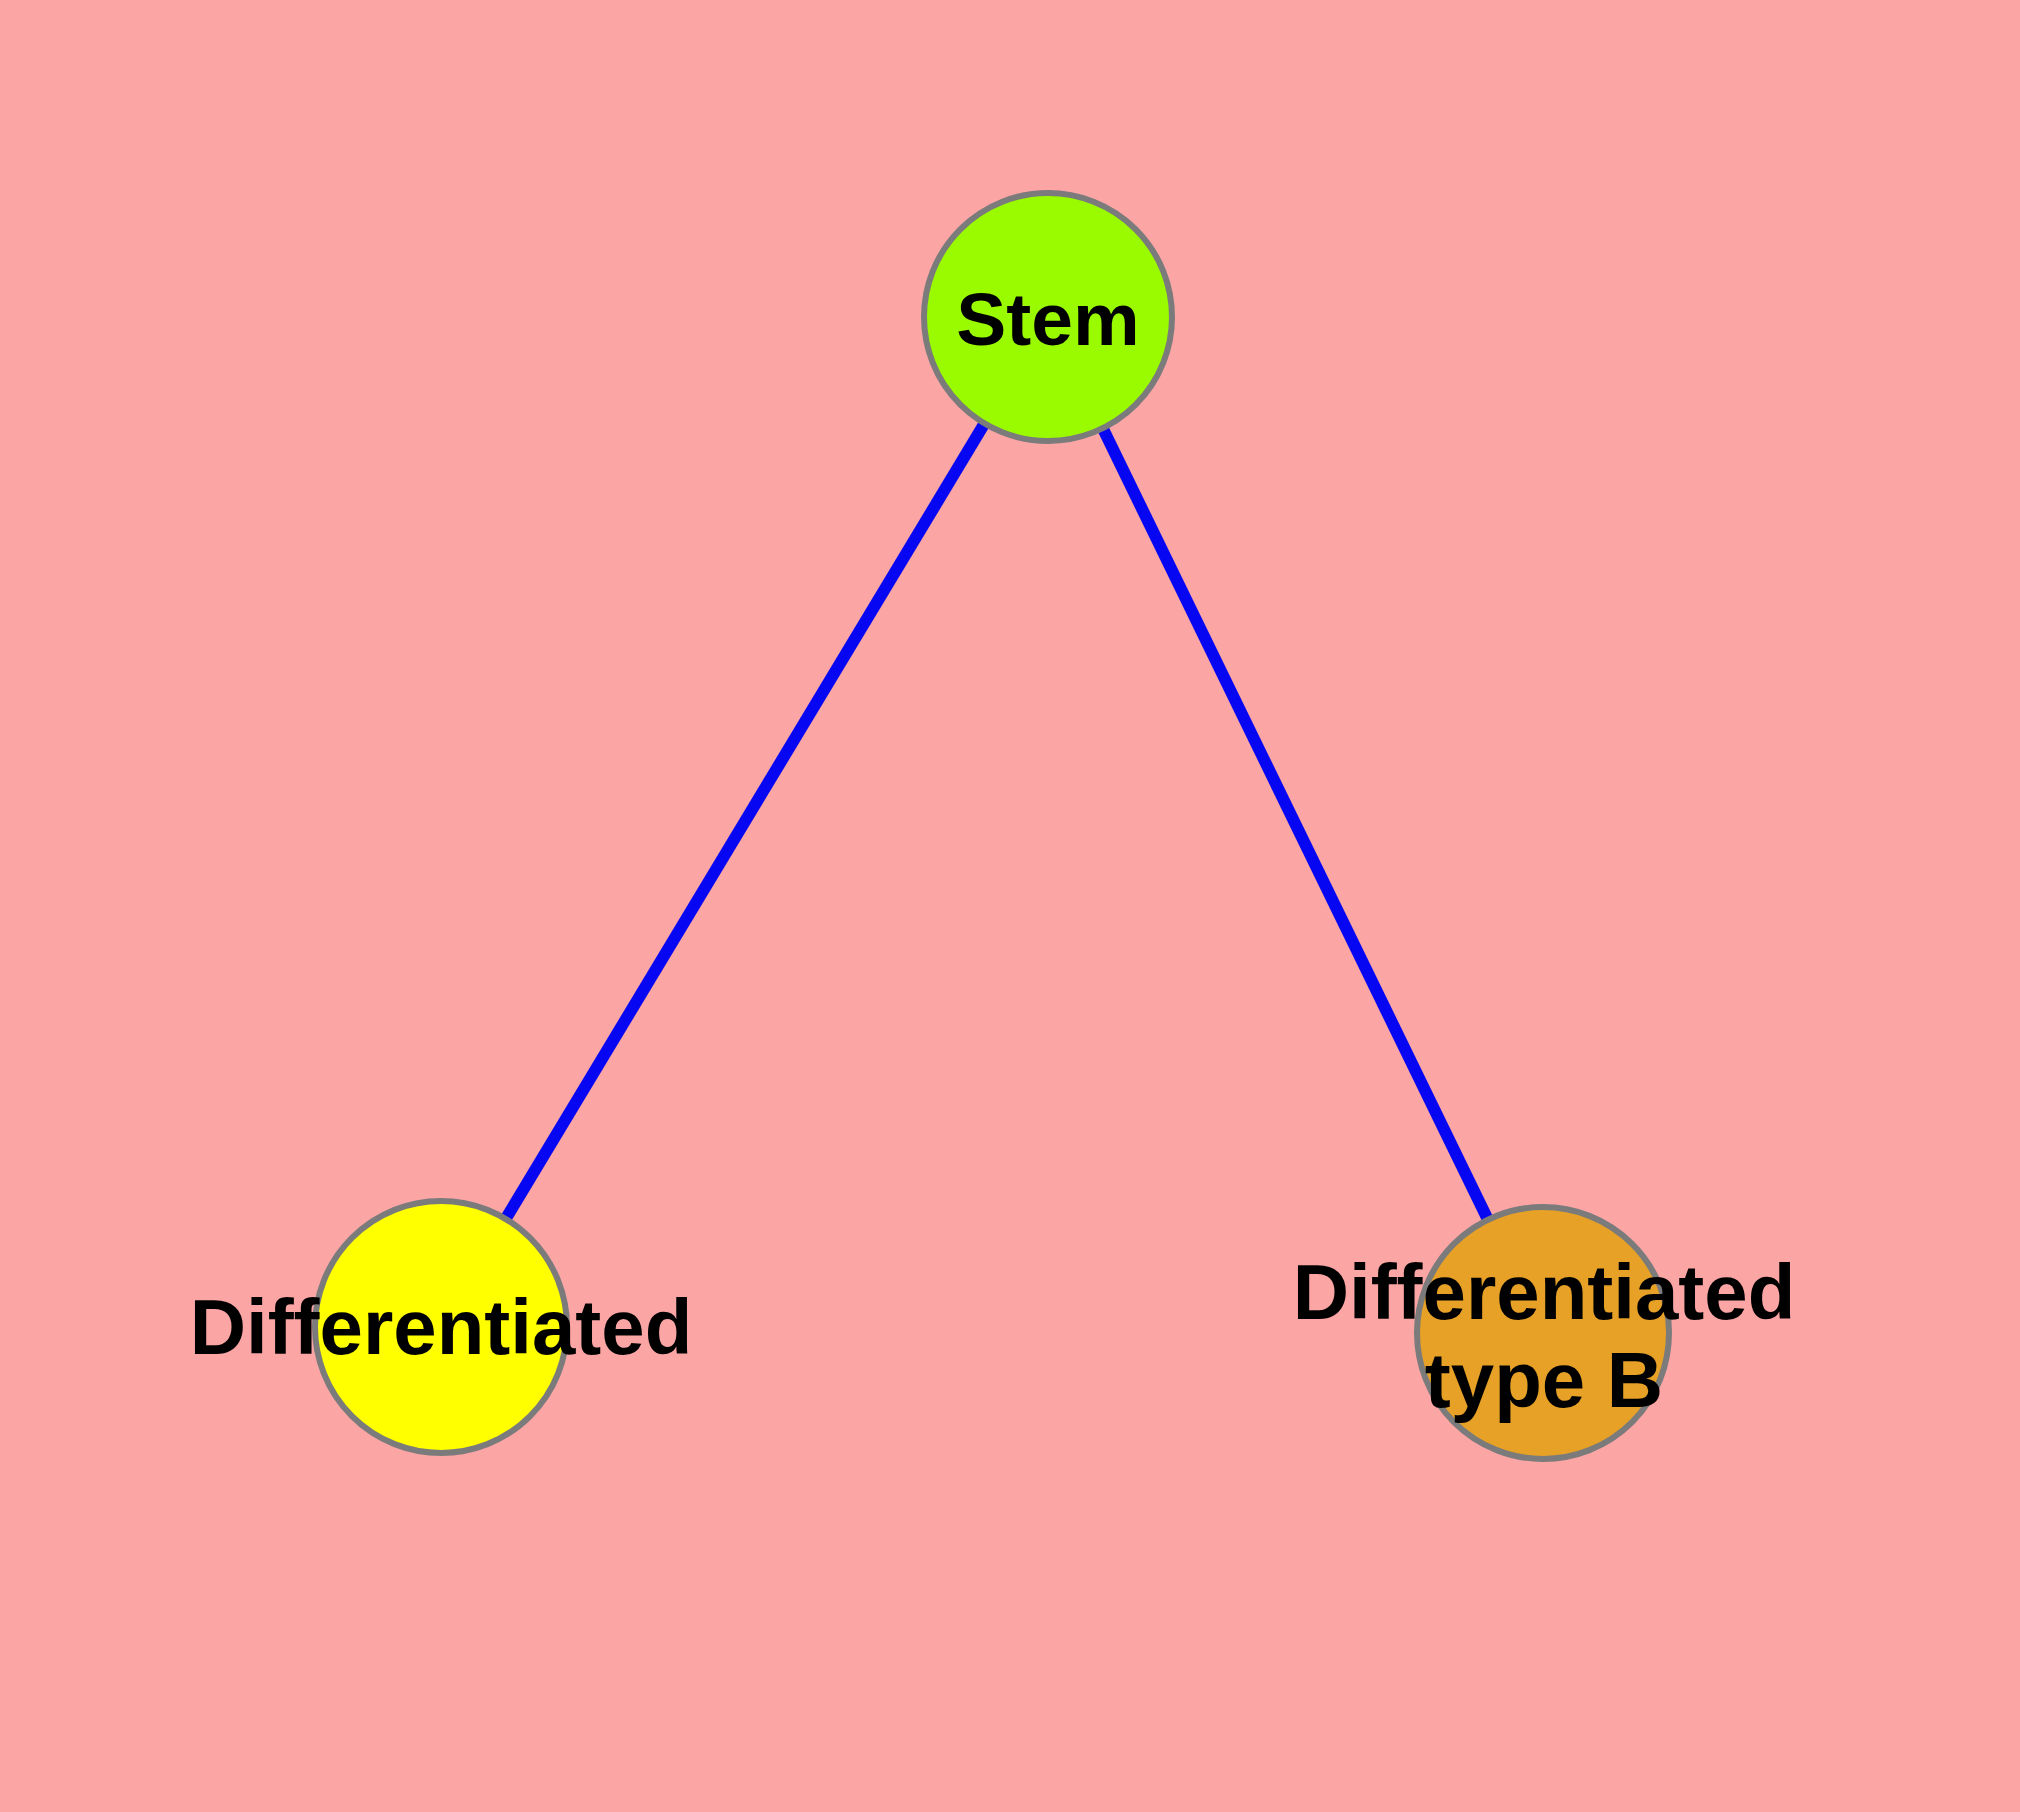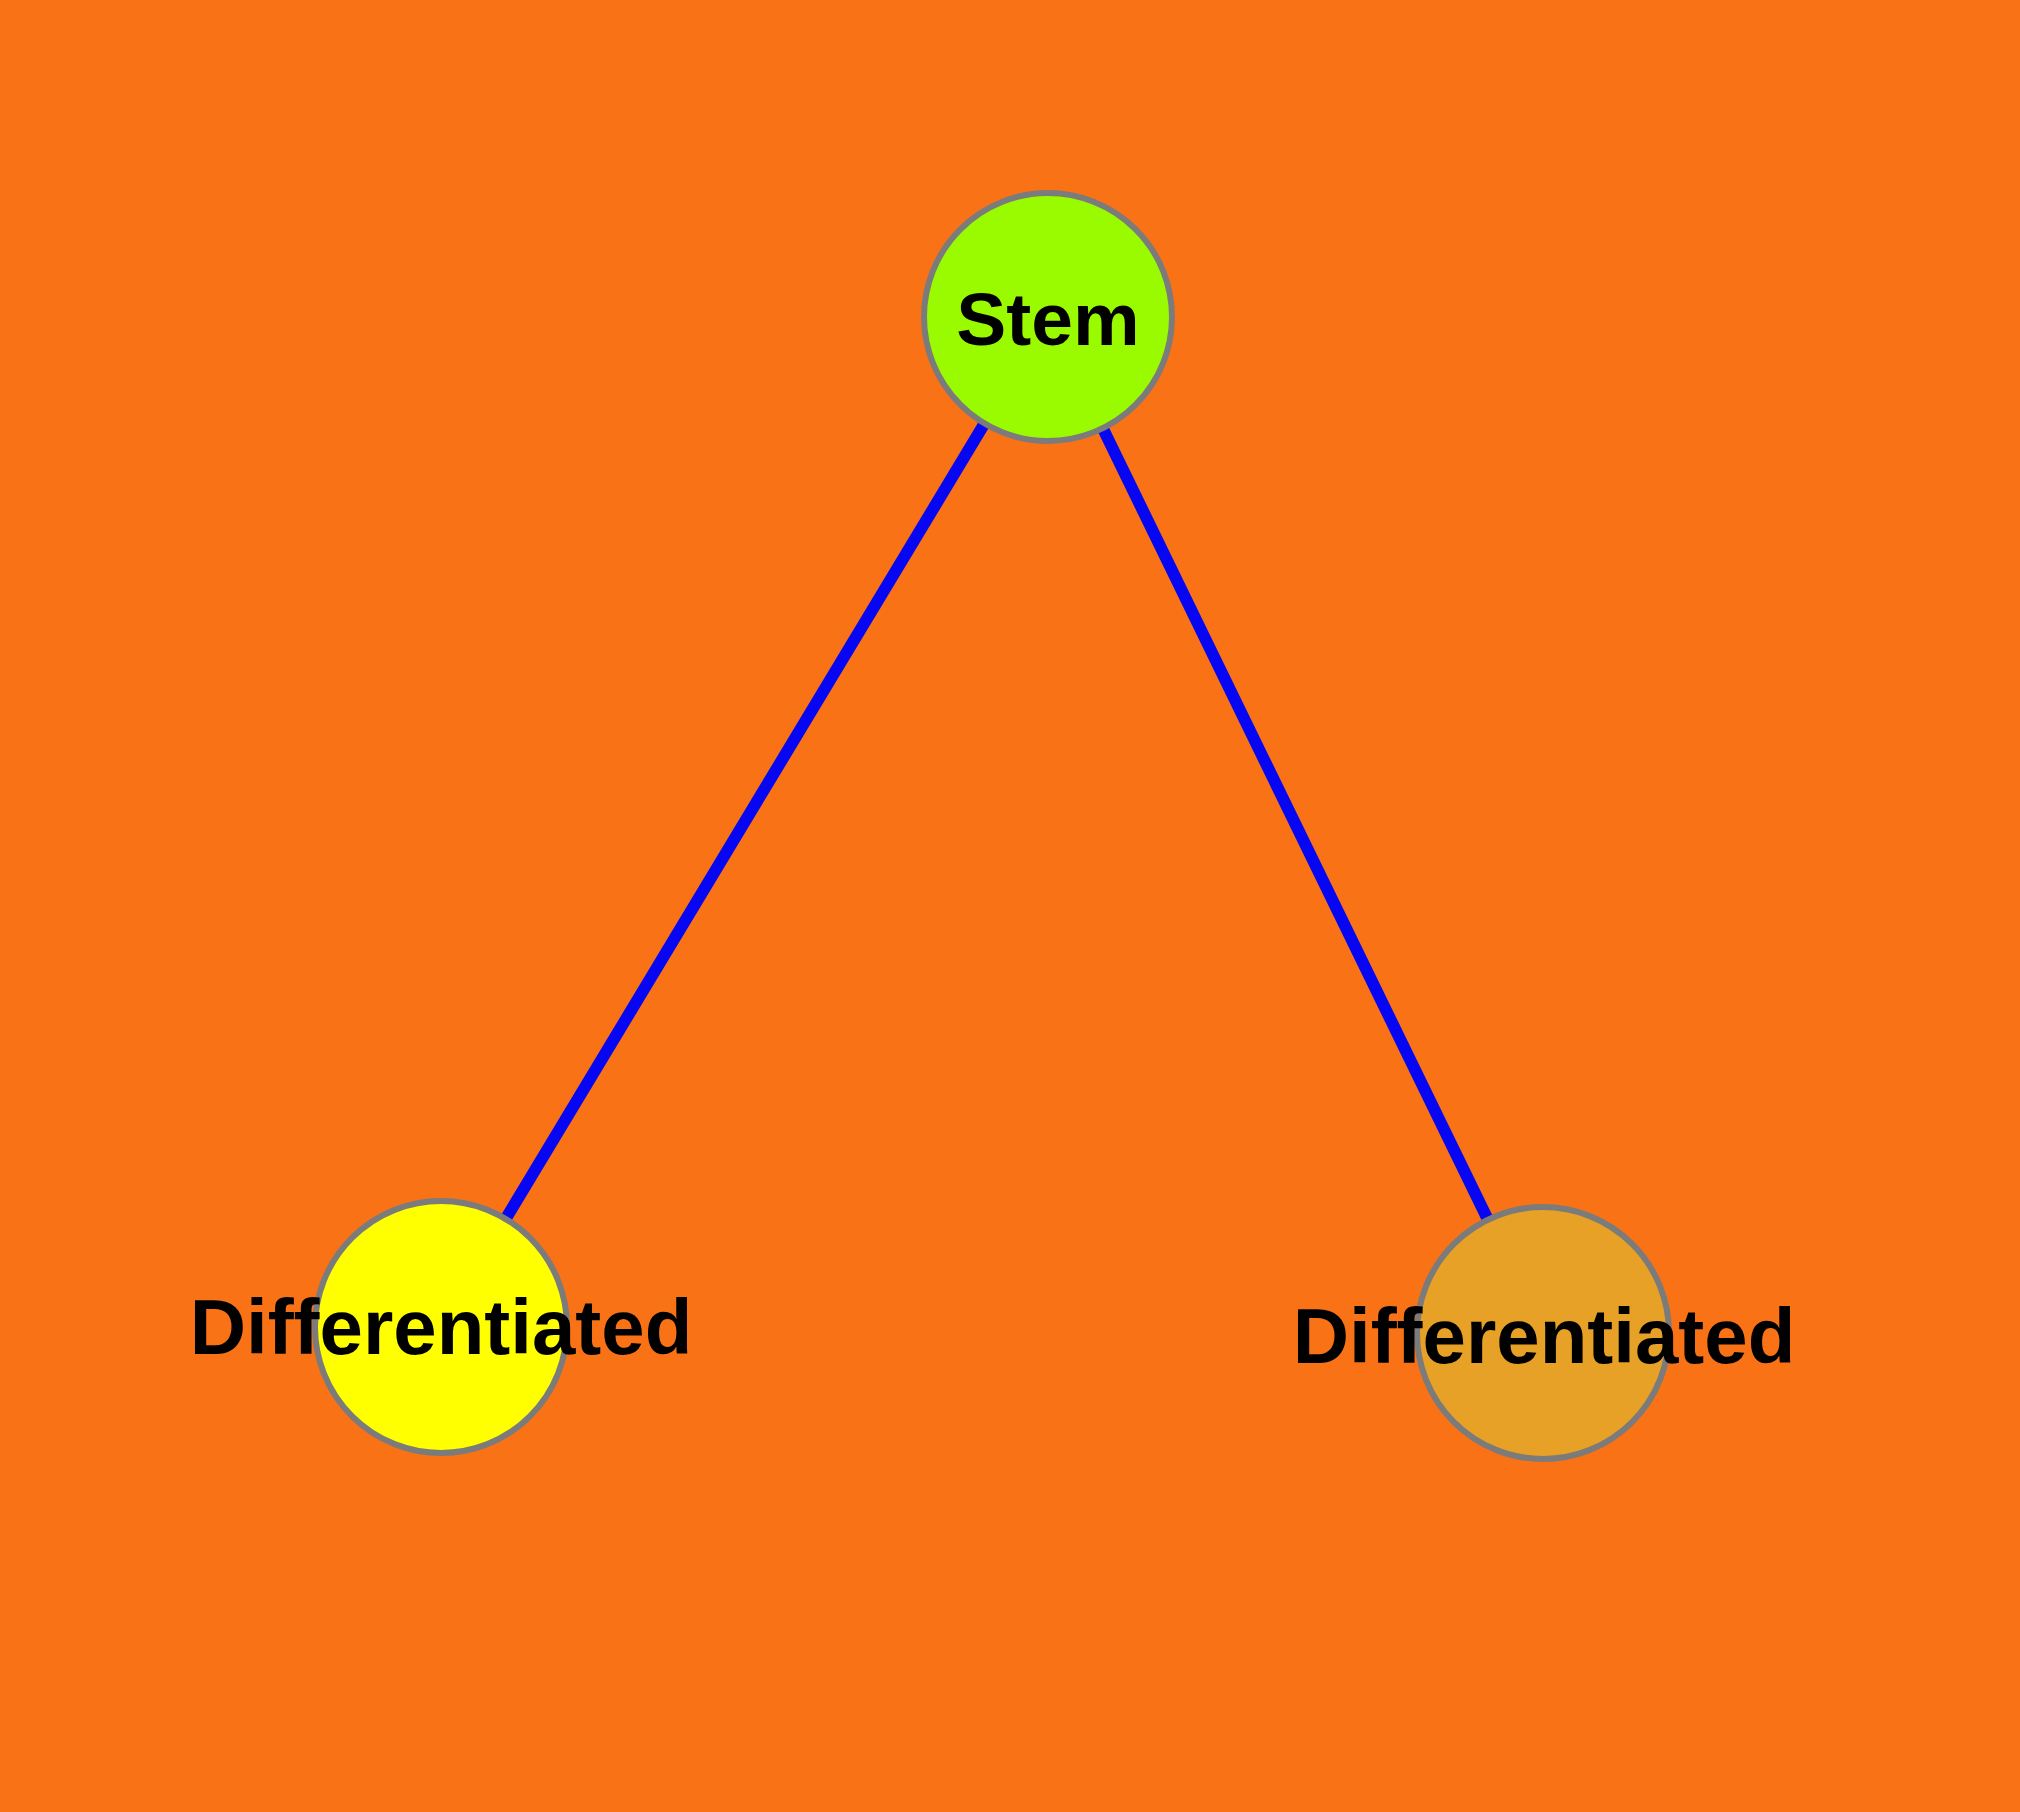--- a/index.html
+++ b/index.html
@@ -51,37 +51,38 @@
     font-size: 78px;
   }
   .node-label.type-b-label {
     left: 1544px; top: 1336px;
     font-size: 78px;
   }
 </style>
 </head>
 <body>
 
-<div class="canvas" style="background-color: #f97316;">
+<div class="canvas" style="background-color: #fca5a5;">
 
   <svg class="edges-layer" viewBox="0 0 2384 2138" xmlns="http://www.w3.org/2000/svg">
     <line x1="1237" y1="374" x2="520" y2="1565" stroke-width="14" stroke="#0606F2"></line>
     <line x1="1237" y1="374" x2="1820" y2="1572" stroke-width="14" stroke="#0606F2"></line>
   </svg>
 
   <div class="node-circle stem" style="background-color: rgb(154, 251, 0);"></div>
 
   <div class="node-circle type-a" style="background-color: rgb(255, 255, 0);"></div>
 
   <div class="node-circle type-b" style="background-color: rgb(231, 161, 38);"></div>
 
   <div class="node-label stem-label">Stem</div>
 
   <div class="node-label type-a-label">
     <div>Differentiated</div>
   </div>
 
   <div class="node-label type-b-label">
     <div>Differentiated</div>
+    <div>type B</div>
   </div>
 
 </div>
 
 
 </body></html>

